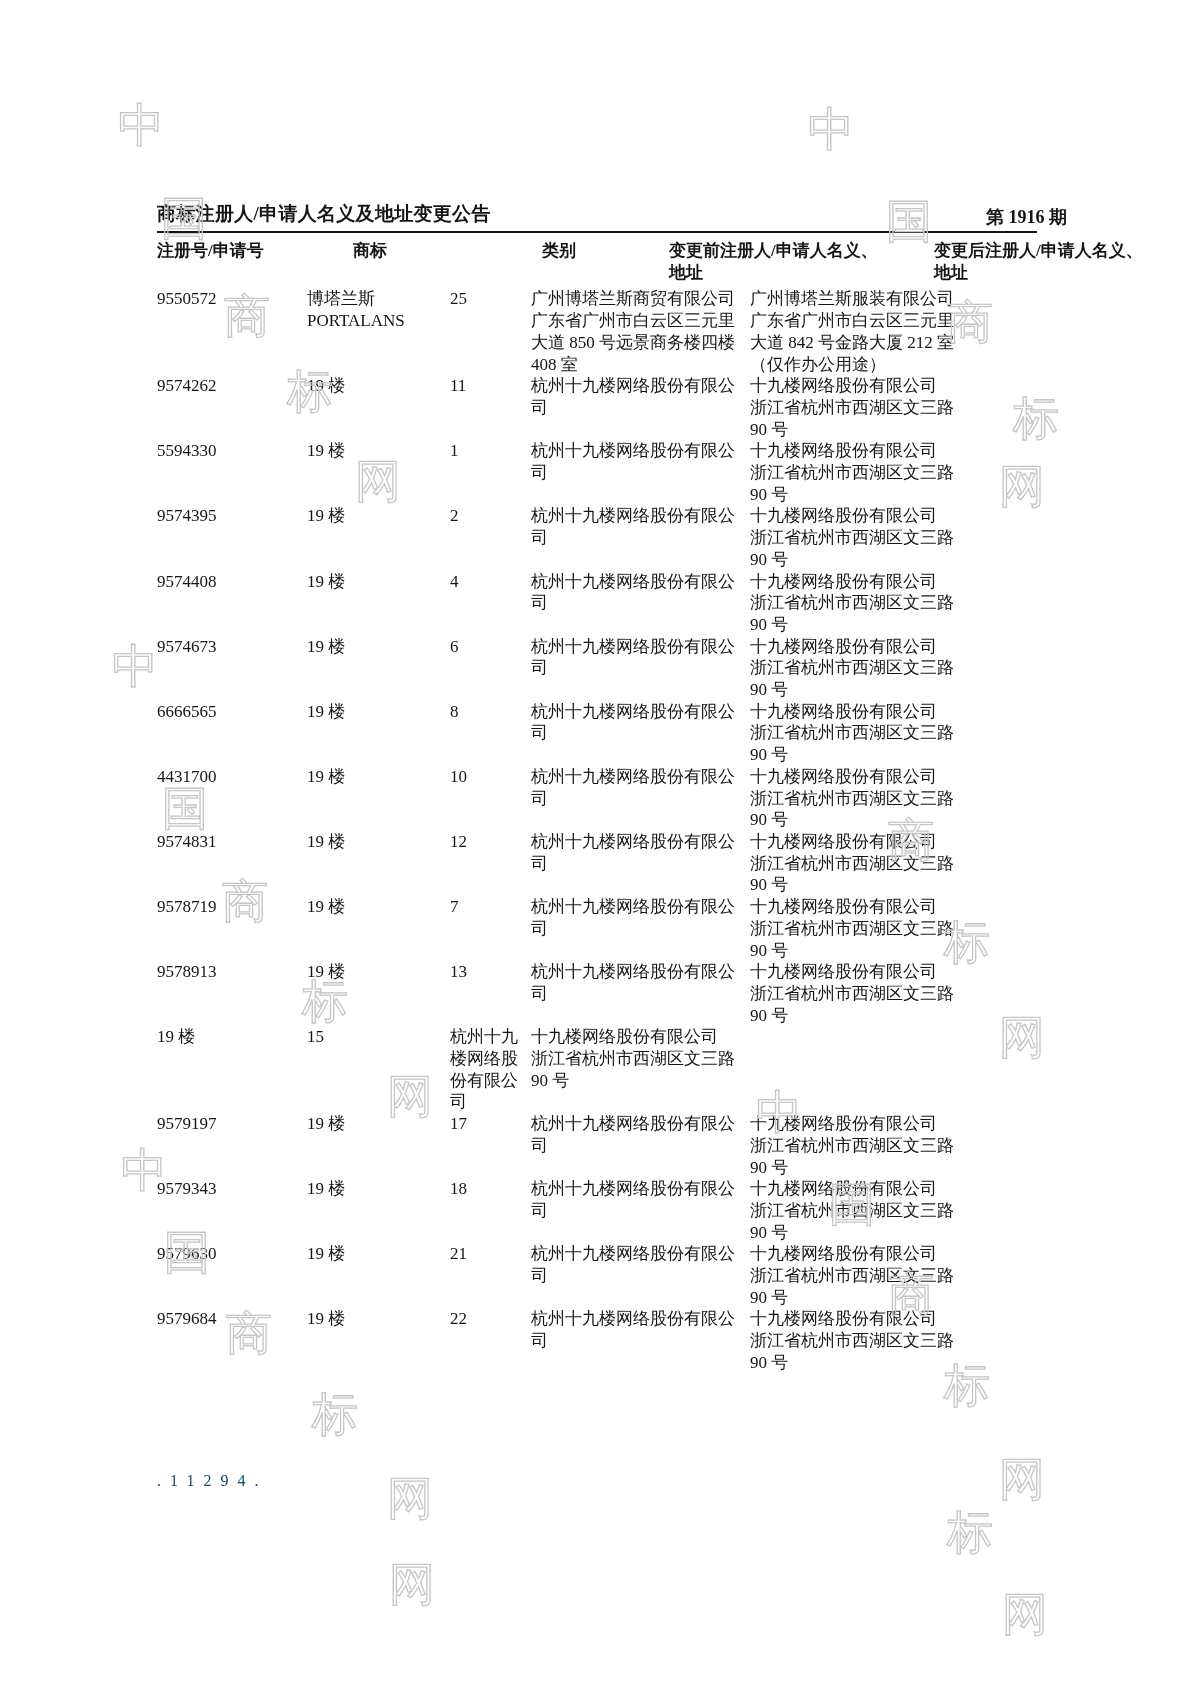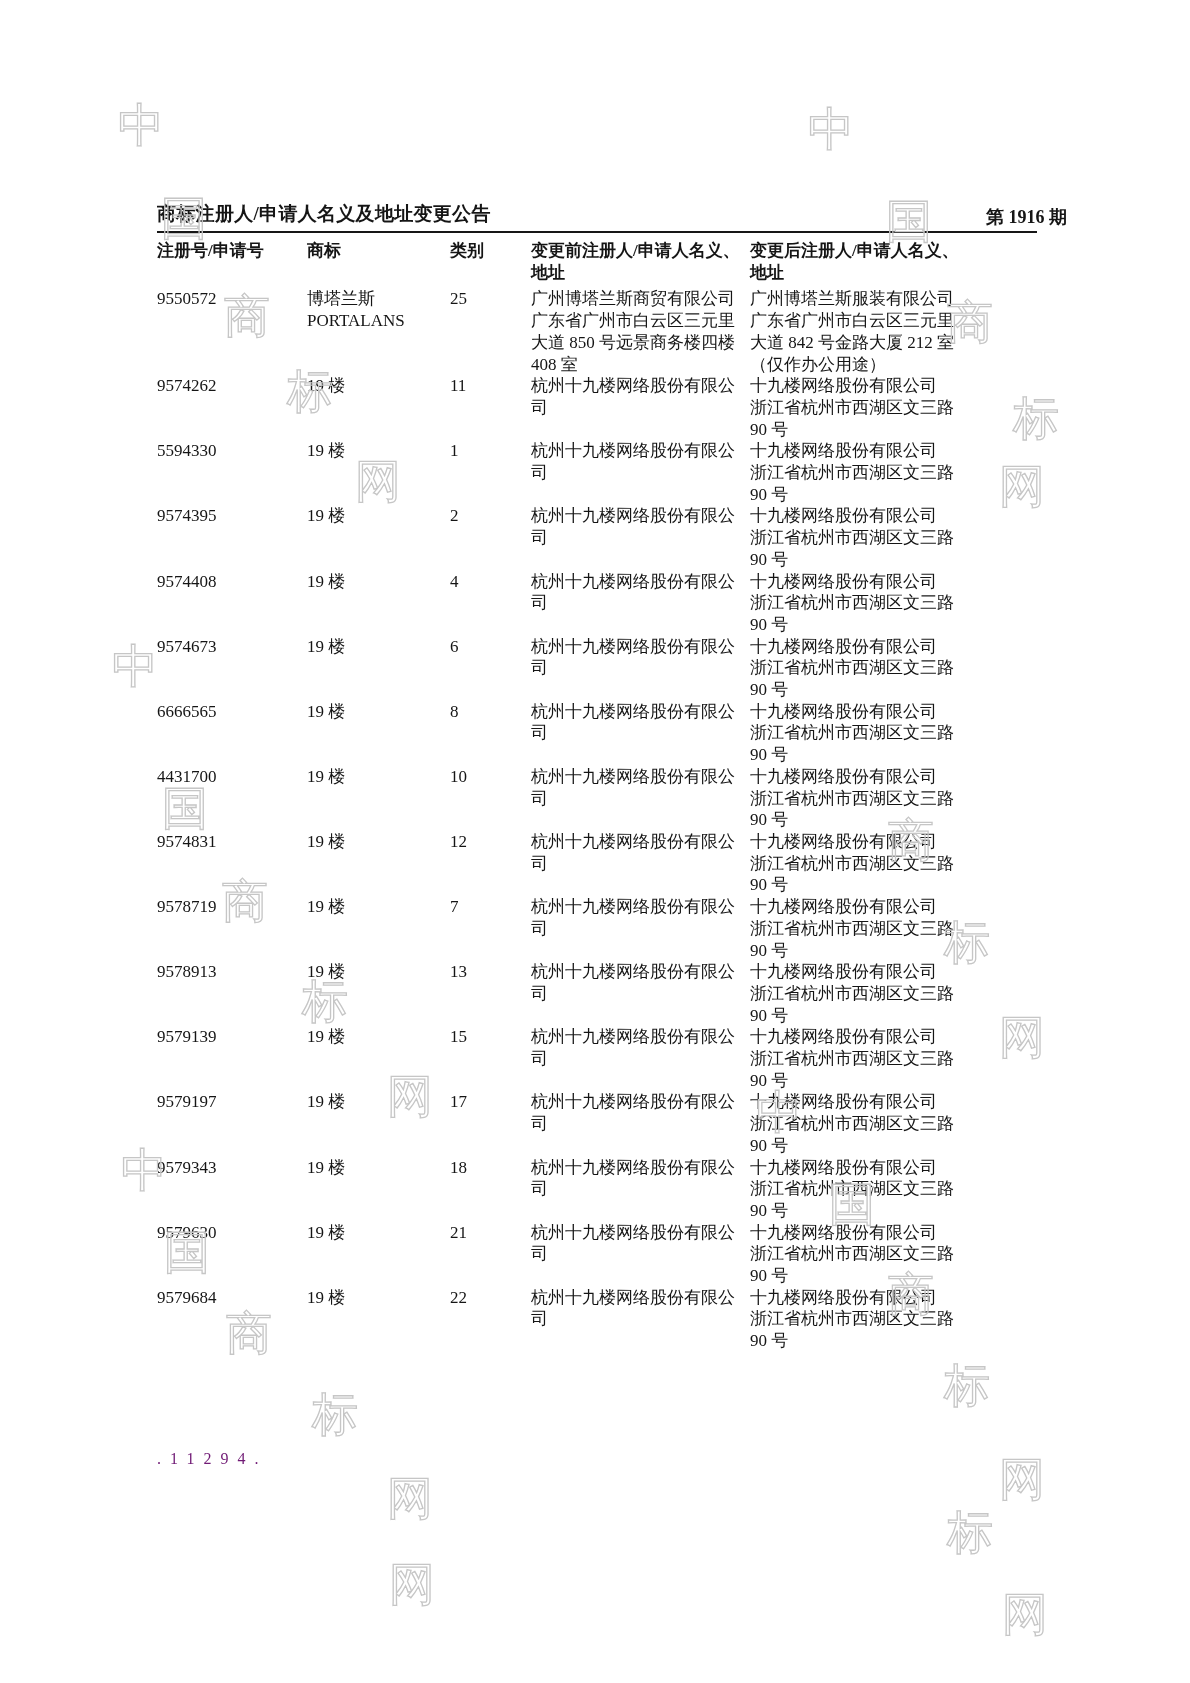--- a/index.html
+++ b/index.html
@@ -50,29 +50,29 @@
     display: grid;
     grid-template-columns: 150px 143px 81px 219px 219px;
   }
   .cell {
     font-size: 17px;
     line-height: 21.7px;
     white-space: pre-line;
     padding-right: 6px;
     box-sizing: border-box;
   }
-  .thead { margin-top: 7px; }
+  .thead { margin-top: 7px; gap: 46px; }
   .thead .cell { font-weight: bold; }
   .tbody { margin-top: 5px; }
   
   .page-num {
     margin-top: 98px;
     font-size: 16px;
     letter-spacing: 9px;
-    color: #701a75;
+    color: #0c4a6e;
   }
   
   .wm-layer {
     position: absolute;
     inset: 0;
     z-index: 2;
     pointer-events: none;
   }
   .wm {
     position: absolute;
@@ -260,21 +260,20 @@
     <div class="cell">19 楼</div>
     <div class="cell">13</div>
     <div class="cell">杭州十九楼网络股份有限公
 司</div>
     <div class="cell">十九楼网络股份有限公司
 浙江省杭州市西湖区文三路
 90 号</div>
   </div>
 
   <div class="trow">
-    <div class="cell">9579139</div>
     <div class="cell">19 楼</div>
     <div class="cell">15</div>
     <div class="cell">杭州十九楼网络股份有限公
 司</div>
     <div class="cell">十九楼网络股份有限公司
 浙江省杭州市西湖区文三路
 90 号</div>
   </div>
 
   <div class="trow">

